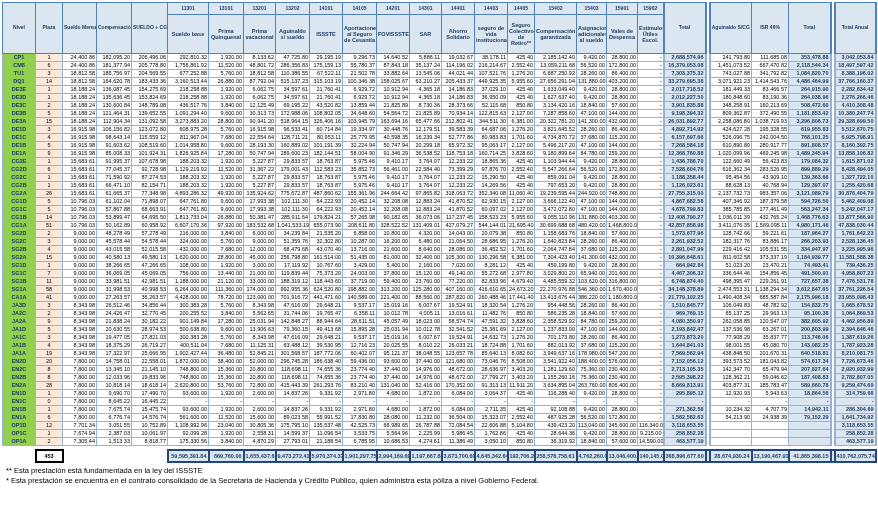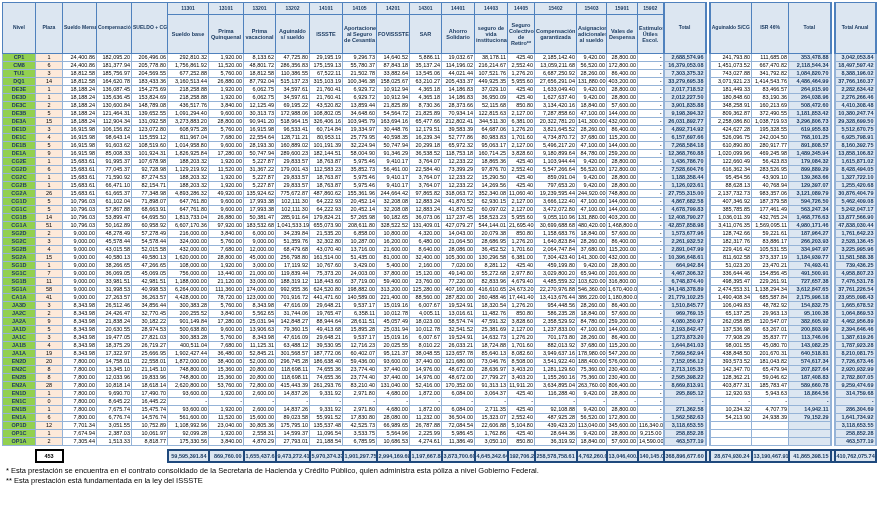--- a/index.html
+++ b/index.html
@@ -1560,16 +1560,16 @@
           <td class="gap"></td>
           <td class="c-agscg num b-l">28,674,930.24</td>
           <td class="c-isr num">13,190,467.91</td>
           <td class="c-tot2 num b-r">41,865,398.15</td>
           <td class="gap"></td>
           <td class="c-anual num b-l b-r">410,762,075.74</td>
         </tr>
       </tbody>
   </table>
   <div id="footnotes">
+    <div>**  Esta prestación está fundamentada en la ley del ISSSTE</div>
     <div>*    Esta prestación se encuentra en el contrato consolidado de la Secretaria de Hacienda y Crédito Público, quien administra esta póliza a nivel Gobierno Federal.</div>
-    <div>**  Esta prestación está fundamentada en la ley del ISSSTE</div>
   </div>
 </div>
 
 </body></html>

